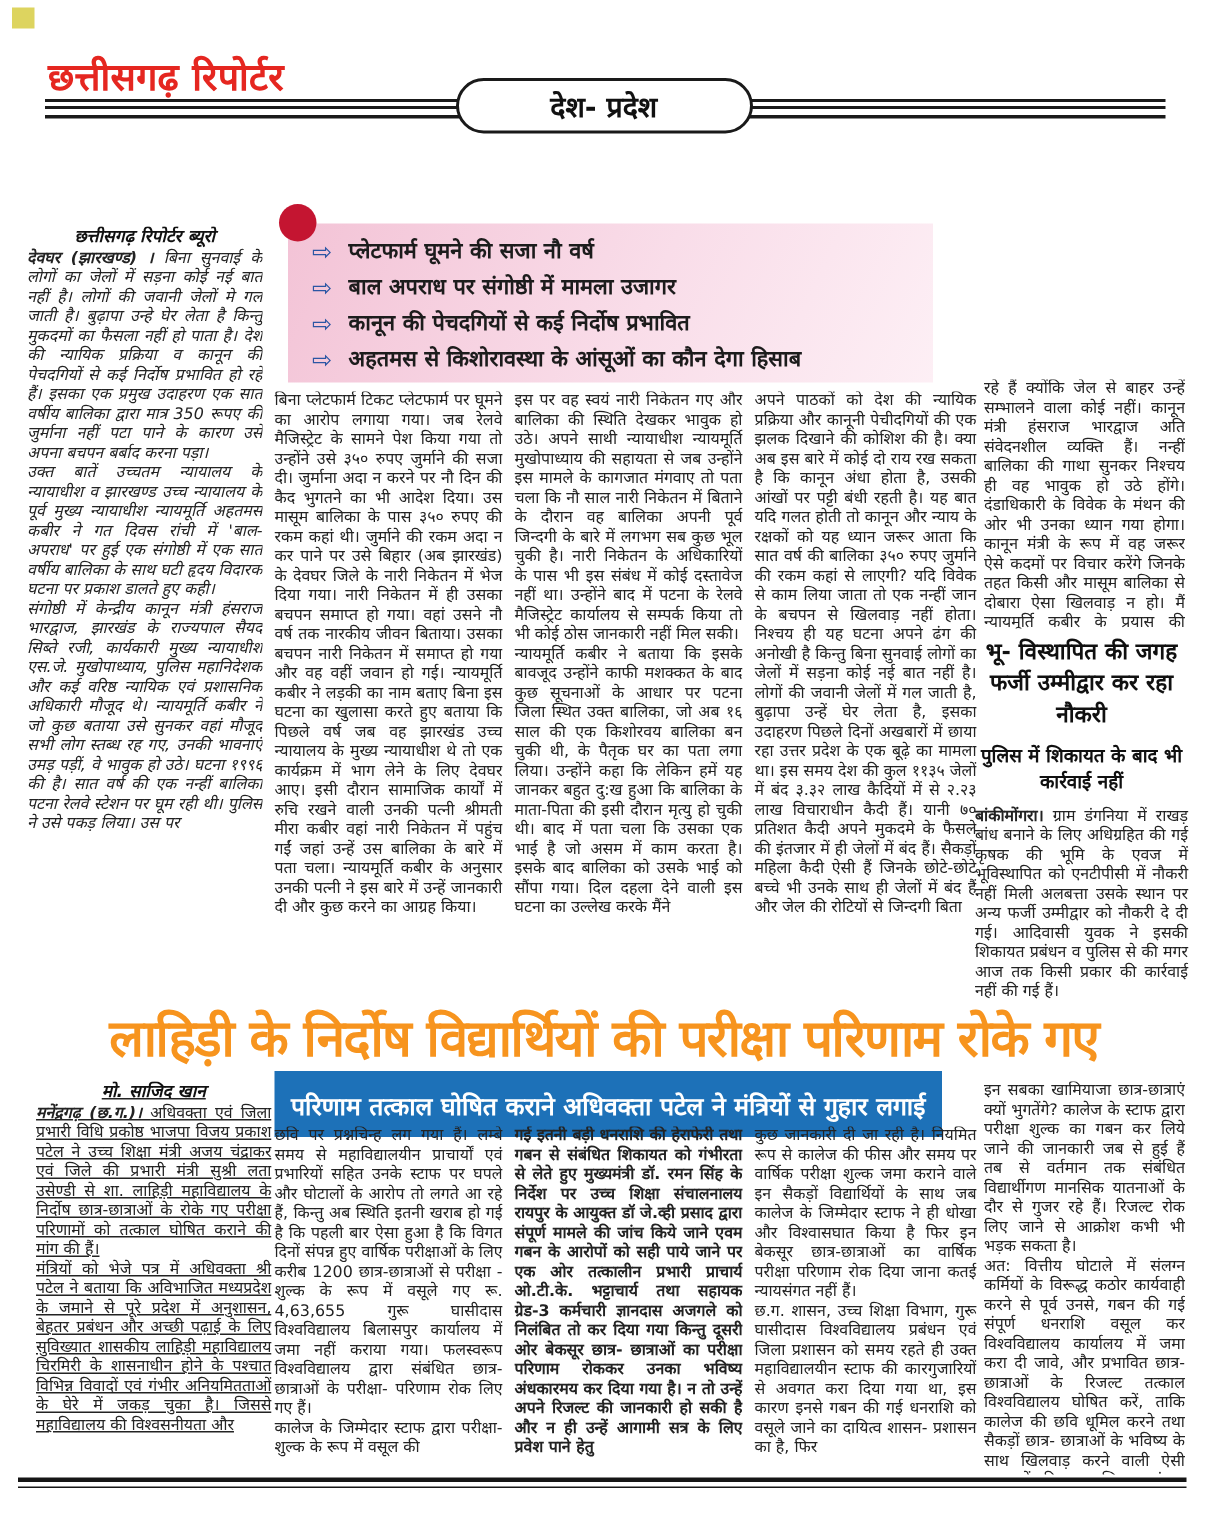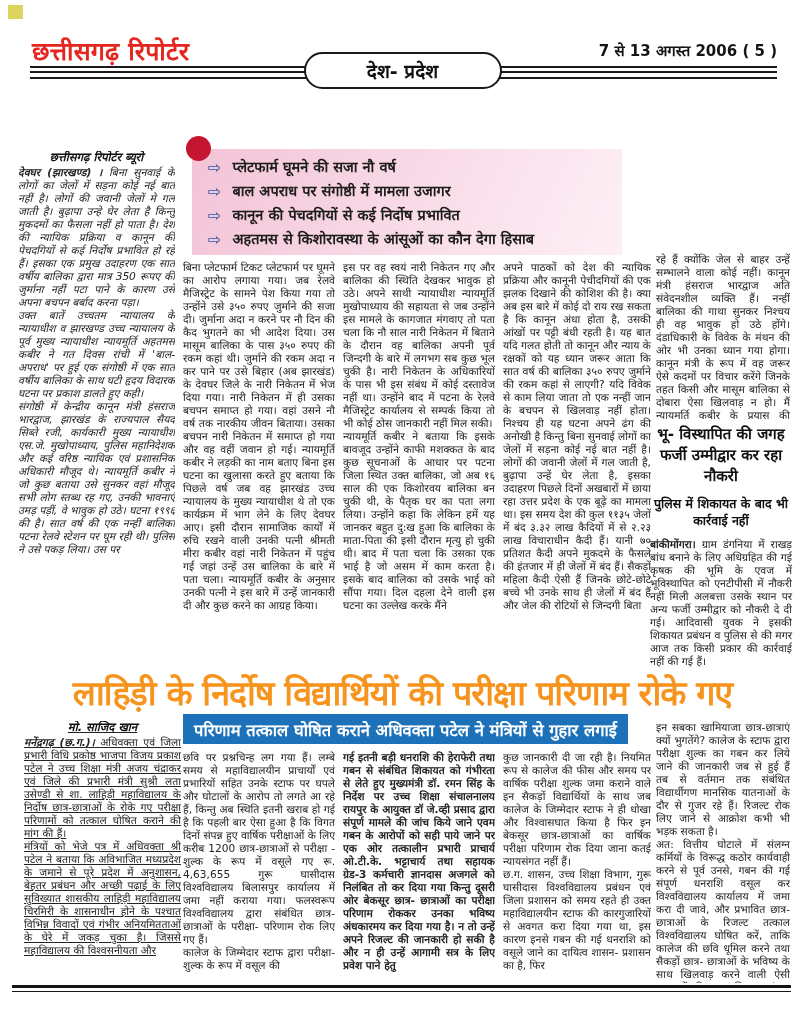--- a/index.html
+++ b/index.html
@@ -49,38 +49,37 @@
 
   
   .land{left:650px;top:424px;width:142px;}
   .land-headline{font-size:15px;font-weight:800;text-align:center;line-height:1.4;color:#101010;}
   .land-sub{font-size:12.5px;font-weight:800;text-align:center;margin-top:9px;line-height:1.35;color:#101010;}
   .land-body{margin-top:8px;font-size:10.6px;line-height:13px;text-align:justify;color:var(--ink);}
 
   
   .headline-2{left:6px;right:6px;top:673px;text-align:center;font-size:34px;font-weight:800;
     color:var(--headline-orange);letter-spacing:-1px;line-height:1.2;}
-  .kicker{left:183px;top:714px;width:445px;height:30px;background:var(--kicker-blue);color:#fff;
+  .kicker{left:183px;top:714px;width:445px;height:44px;background:var(--kicker-blue);color:#fff;
     font-size:16.5px;font-weight:700;display:flex;align-items:center;justify-content:center;white-space:nowrap;}
   .a2c1{left:24px;top:721px;width:157px;height:262px;text-decoration:underline;}
   .a2c2{left:183px;top:751px;width:152px;height:232px;}
   .a2c3{left:343px;top:751px;width:152px;height:232px;font-weight:bold;}
   .a2c4{left:503px;top:751px;width:148px;height:232px;}
   .a2c5{left:656px;top:721px;width:134px;height:262px;}
 
   .bottom-rule{left:12px;right:14px;top:985px;height:7px;border-top:3px solid #151515;border-bottom:1.5px solid #151515;}
 </style>
 </head>
 <body>
 
 <div class="page">
 
   <div class="abs page-marker"></div>
   <div class="abs masthead-logo">छत्तीसगढ़ रिपोर्टर</div>
-  <div class="abs issue-date">7 से 13 अगस्त 2006 ( 5 )</div>
   <div class="abs masthead-rules"></div>
   <div class="abs section-badge">
     <span>देश- प्रदेश</span>
   </div>
 
 
   <div class="abs highlights">
     <div class="highlights-disc"></div>
     <div class="highlight-row">
       <span class="arrow-icon">⇨</span>

